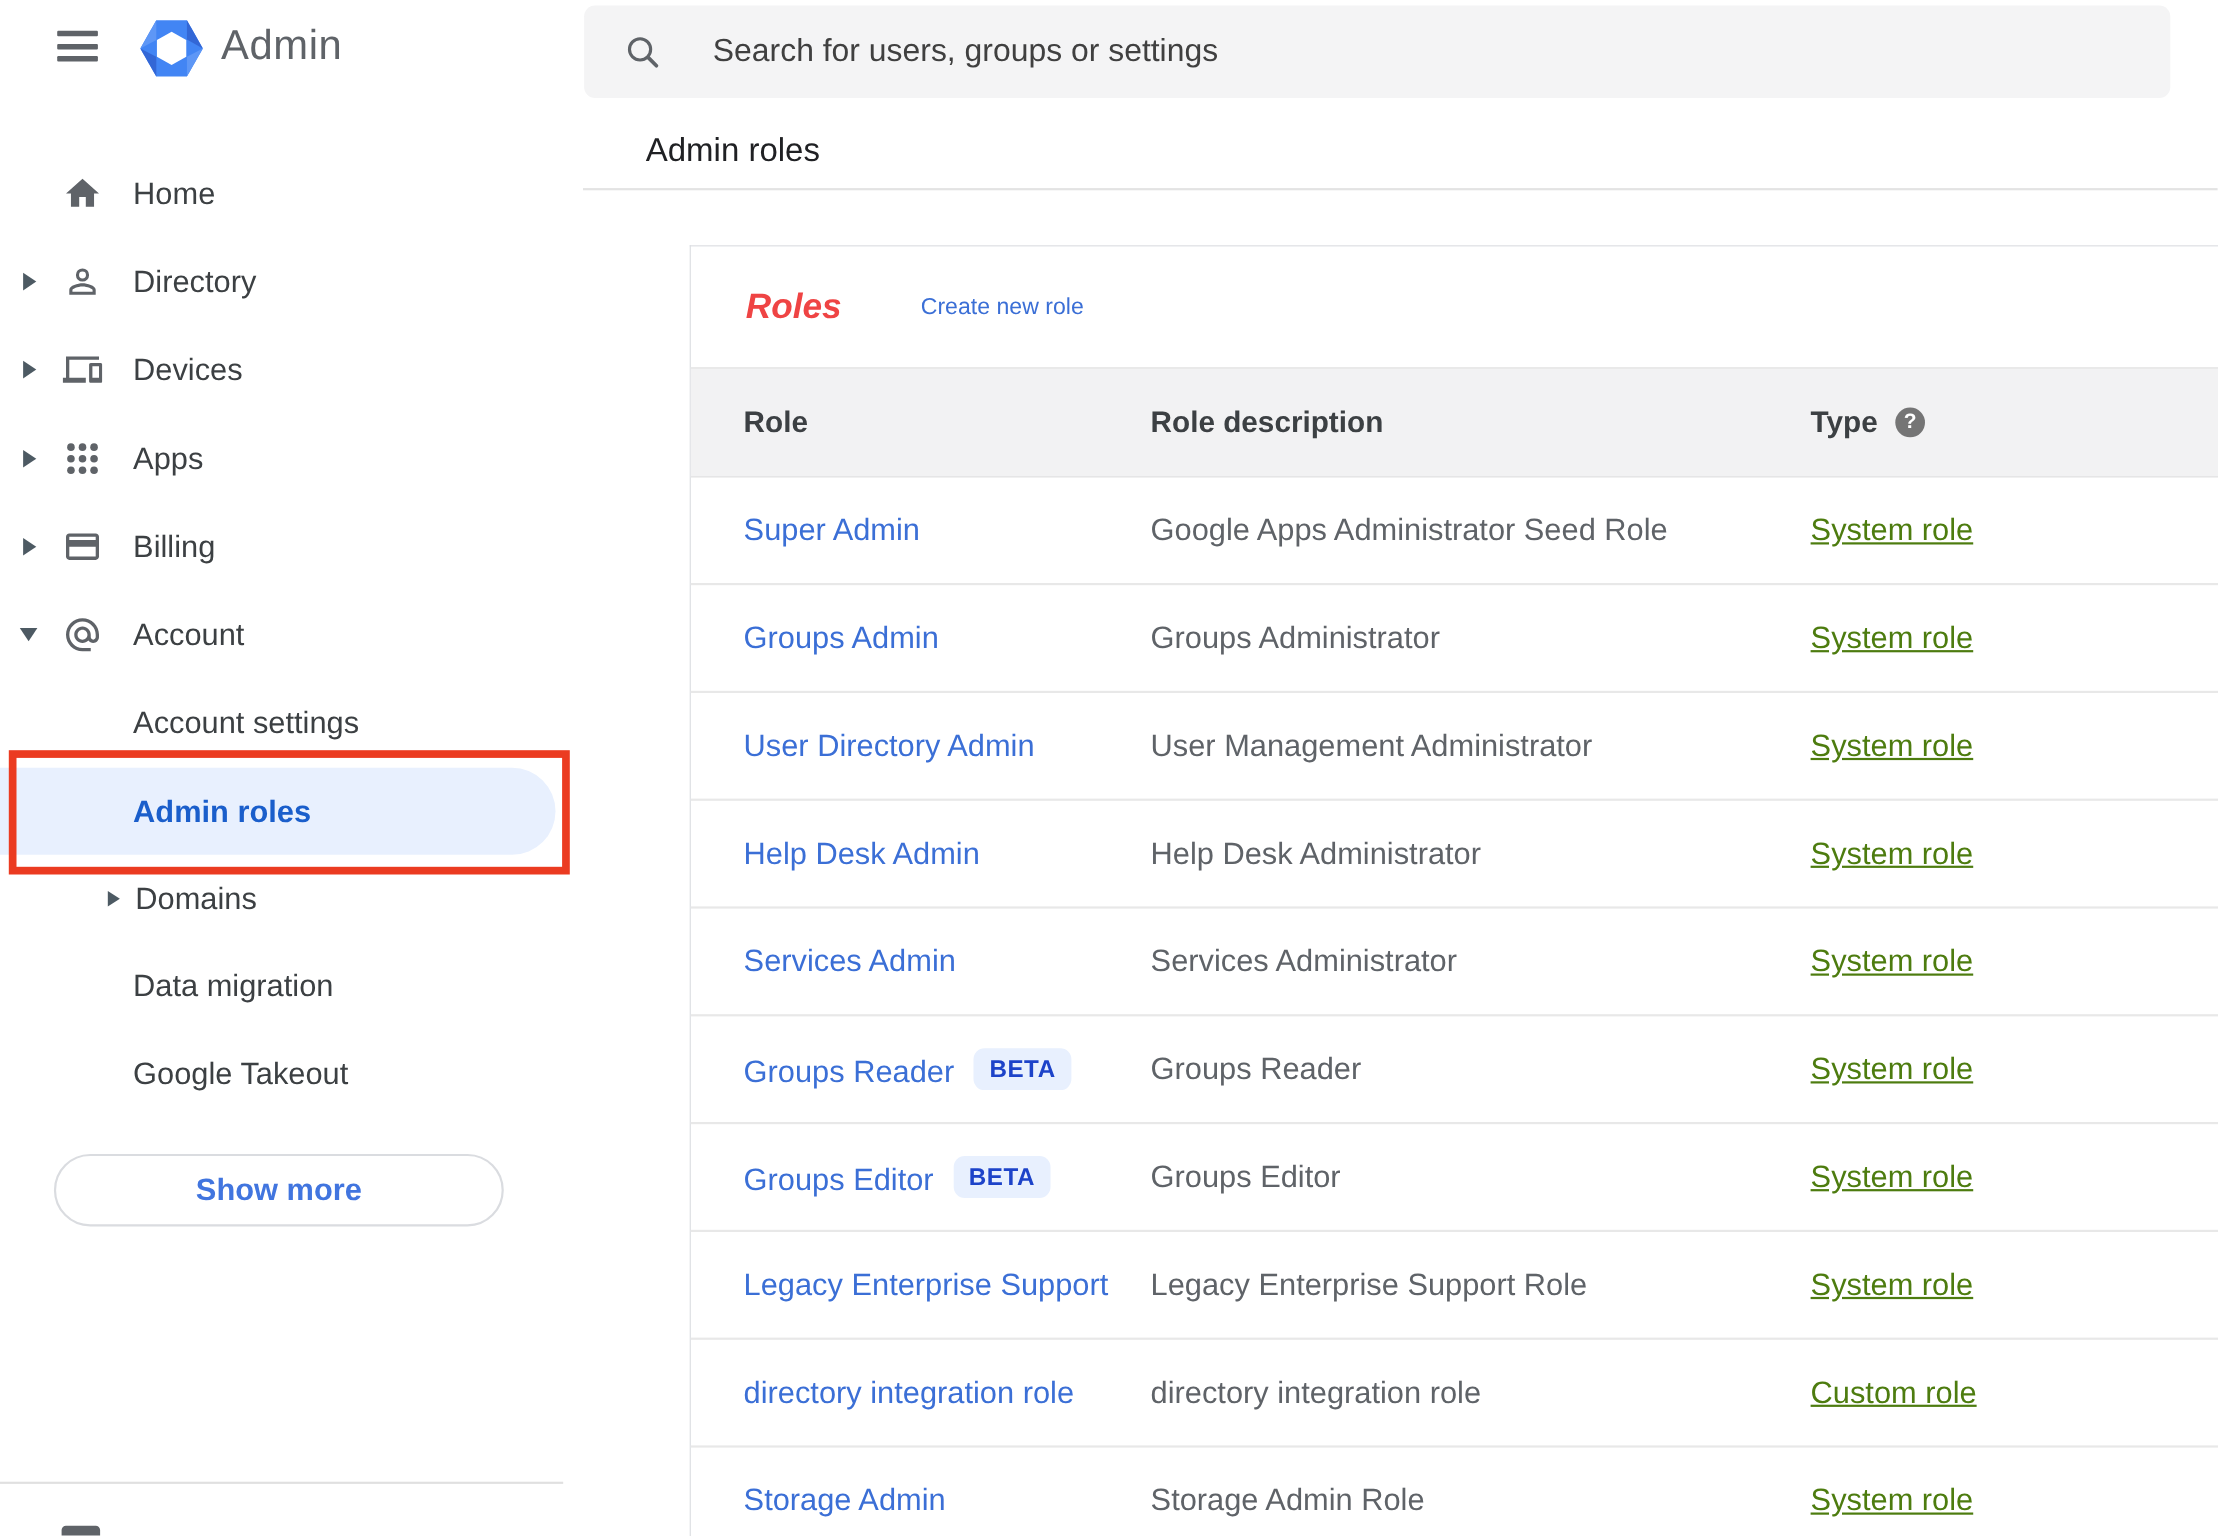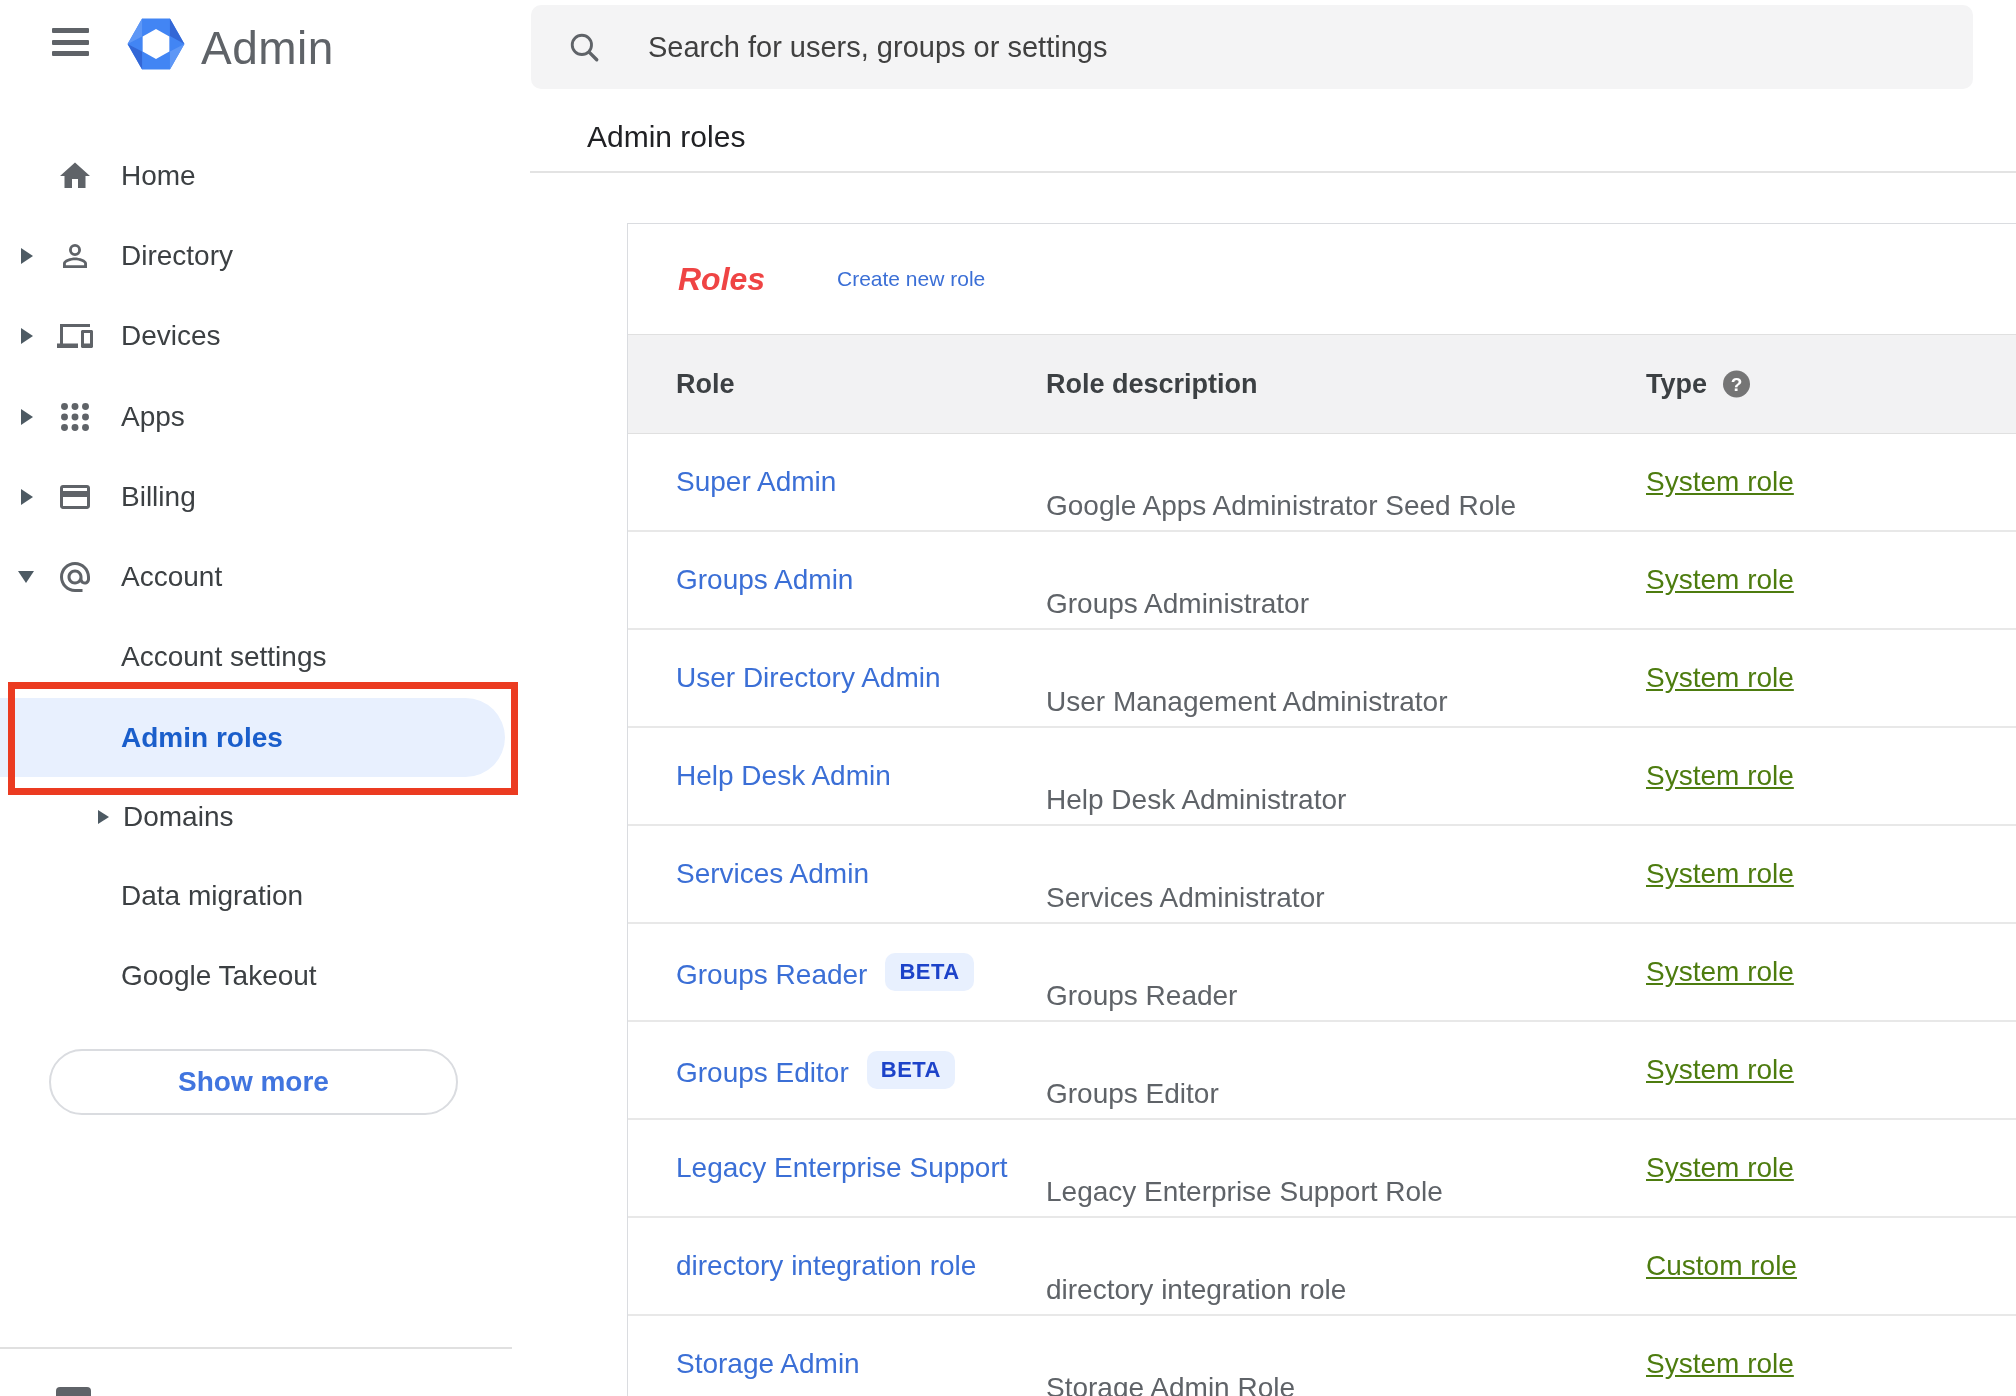--- a/index.html
+++ b/index.html
@@ -5,21 +5,21 @@
   * { margin:0; padding:0; box-sizing:border-box; }
   html,body { width:2016px; height:1396px; overflow:hidden; background:#fff;
               font-family:"Liberation Sans", sans-serif; color:#3C4043; }
   .abs { position:absolute; }
 
   
   #hamburger { left:52px; top:28px; width:37px; height:28px; display:flex;
                flex-direction:column; justify-content:space-between; cursor:pointer; }
   #hamburger span { display:block; height:5px; background:#5f6368; border-radius:1px; }
   #logo { left:127px; top:15px; width:58px; height:58px; }
-  #logo-text { left:201px; top:21px; font-size:46px; color:#5f6368; letter-spacing:0.5px; }
+  #logo-text { left:201px; top:21px; font-size:38px; color:#5f6368; letter-spacing:0.5px; }
 
   .nav-row { position:absolute; left:0; width:530px; height:80px; cursor:pointer; }
   .nav-arrow-r { position:absolute; left:21px; top:50%; transform:translateY(-50%);
                  width:0; height:0; border-left:12px solid #4d5a63;
                  border-top:8px solid transparent; border-bottom:8px solid transparent; }
   .nav-arrow-d { position:absolute; left:18px; top:50%; transform:translateY(-50%);
                  width:0; height:0; border-top:12px solid #4d5a63;
                  border-left:8px solid transparent; border-right:8px solid transparent; }
   .nav-icon { position:absolute; left:57px; top:50%; transform:translateY(-50%);
               width:36px; height:36px; }
@@ -68,21 +68,21 @@
   #th-type { left:1018px; display:flex; align-items:center; gap:16px; }
   #help-icon { width:27px; height:27px; border-radius:50%; background:#757575;
                color:#fff; font-size:19px; font-weight:bold; display:flex;
                align-items:center; justify-content:center; cursor:pointer; }
 
   #table-rows { position:absolute; left:0; top:210px; width:100%; }
   .trow { position:relative; width:100%; height:98px; border-bottom:2px solid #E8E8E8; }
   .cell { position:absolute; top:50%; transform:translateY(-50%); white-space:nowrap;
           font-size:28px; }
   .cell.role { left:48px; display:flex; align-items:flex-end; }
-  .cell.desc { left:418px; color:#5f6368;margin-top:24px; }
+  .cell.desc { left:418px; color:#5f6368; }
   .cell.type { left:1018px; color:#4d7c0f;text-decoration:underline; }
   .role a { color:#3B6FD6; text-decoration:none; cursor:pointer; }
   .beta-badge { display:inline-block; margin-left:18px; padding:6px 14px;
                 background:#E8F0FE; border-radius:10px; color:#1D43C9;
                 font-size:22px; font-weight:bold; letter-spacing:0.5px; }
 </style>
 </head>
 <body>
 
 <div id="hamburger" class="abs">

